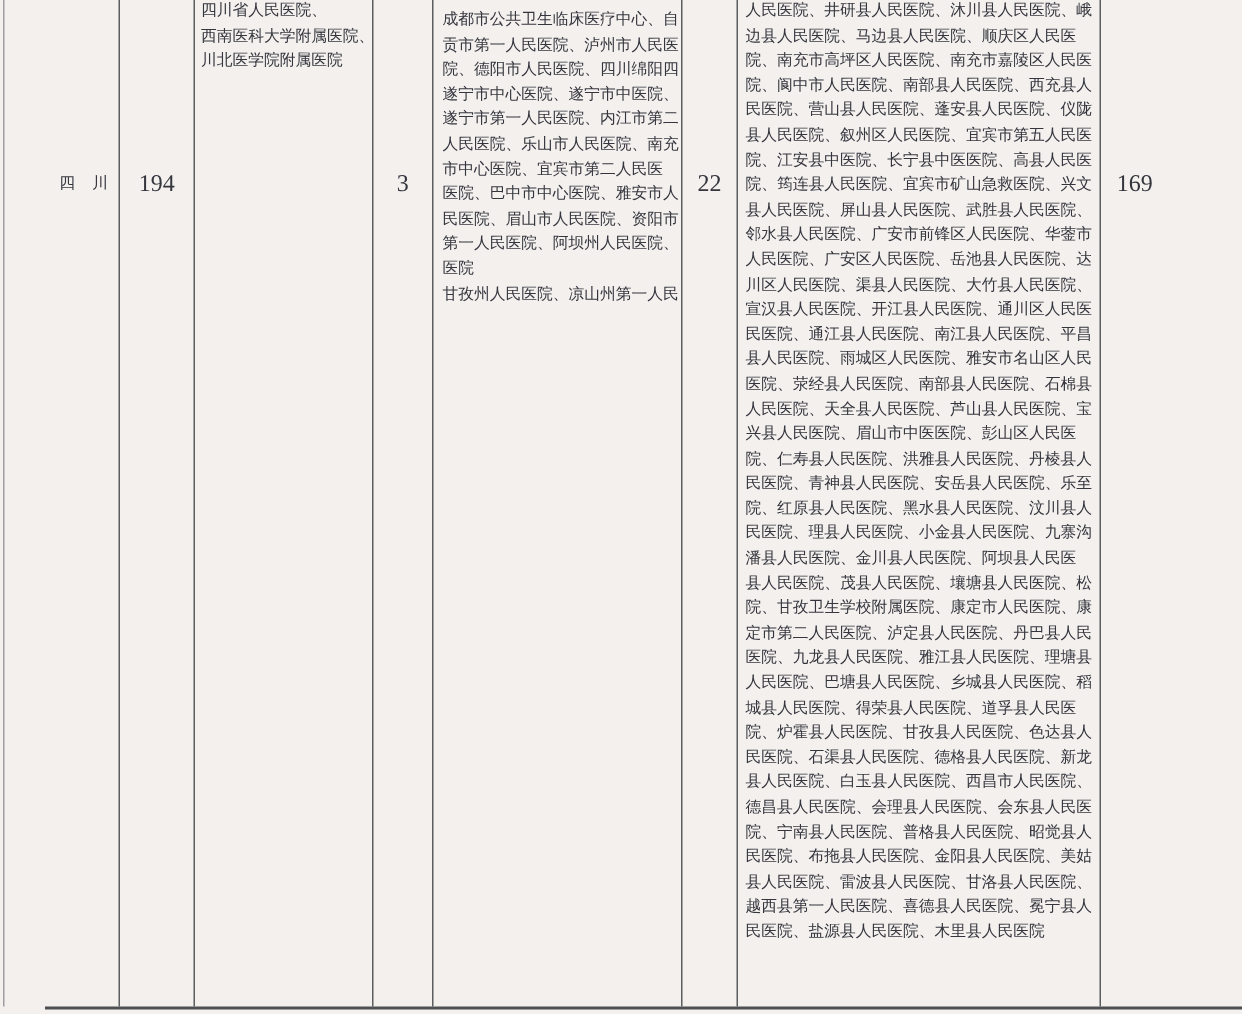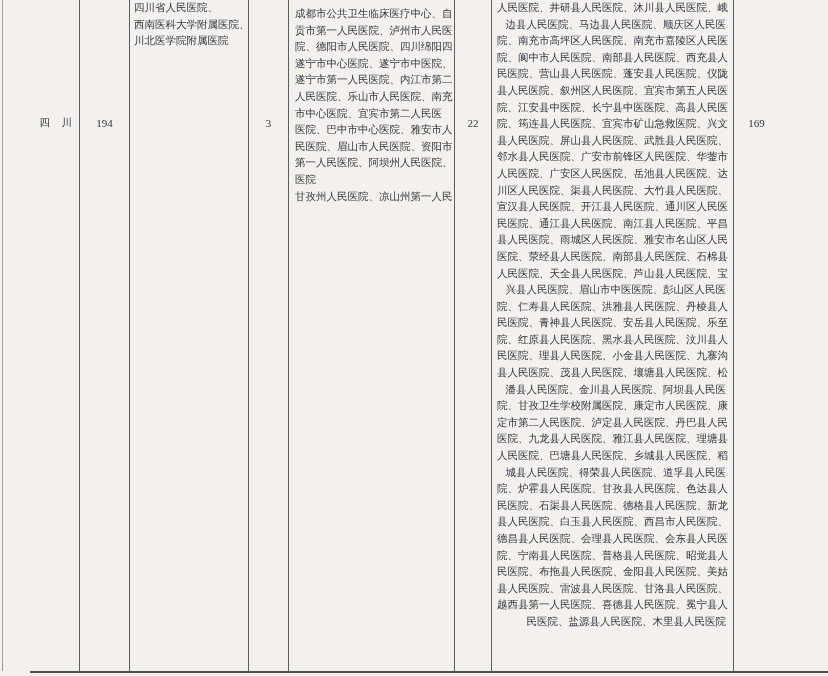--- a/index.html
+++ b/index.html
@@ -29,28 +29,28 @@
     font-size: 10.5px;
     line-height: 16.6px;
   }
   .col:last-child { border-right: none; }
   .c1 { width: 77px;  padding-top: 115px; padding-left: 30px; text-align: center; letter-spacing: 0.5px; }
   .c2 { width: 50px;  padding-top: 115px; text-align: center; }
   .c3 { width: 119px; padding-left: 4px; padding-right: 2px; }
   .c4 { width: 40px;  padding-top: 115px; text-align: center; }
   .c5 { width: 166px; padding-top: 6px; padding-left: 6px; padding-right: 2px; }
   .c6 { width: 37px;  padding-top: 115px; text-align: center; }
-  .c7 { width: 242px; padding-top: 0px; padding-left: 5px; padding-right: 7px; text-align: right; }
+  .c7 { width: 242px; padding-top: 0px; padding-left: 5px; padding-right: 7px; }
   .c8 { width: 95px;  padding-top: 115px; padding-right: 50px; text-align: center; }
   .tl { white-space: nowrap; }
   .bottom-rule {
     position: absolute; left: 30px; right: 0; top: 671px;
     height: 2px; background: #4e4f52;
   }
-  .num { font-size: 11px; text-align: center; }
+  .num { font-size: 16px; text-align: center; }
 </style>
 </head>
 <body>
 
 <div class="page">
   <div class="table-row">
 
     <div class="col c1">
       <span>四　川</span>
     </div>
@@ -109,22 +109,22 @@
           <div class="tl">宣汉县人民医院、开江县人民医院、通川区人民医</div>
           <div class="tl">民医院、通江县人民医院、南江县人民医院、平昌</div>
           <div class="tl">县人民医院、雨城区人民医院、雅安市名山区人民</div>
           <div class="tl">医院、荥经县人民医院、南部县人民医院、石棉县</div>
           <div class="tl">人民医院、天全县人民医院、芦山县人民医院、宝</div>
           <div class="tl">兴县人民医院、眉山市中医医院、彭山区人民医</div>
           <div class="tl">院、仁寿县人民医院、洪雅县人民医院、丹棱县人</div>
           <div class="tl">民医院、青神县人民医院、安岳县人民医院、乐至</div>
           <div class="tl">院、红原县人民医院、黑水县人民医院、汶川县人</div>
           <div class="tl">民医院、理县人民医院、小金县人民医院、九寨沟</div>
+          <div class="tl">潘县人民医院、金川县人民医院、阿坝县人民医</div>
           <div class="tl">县人民医院、茂县人民医院、壤塘县人民医院、松</div>
-          <div class="tl">潘县人民医院、金川县人民医院、阿坝县人民医</div>
           <div class="tl">院、甘孜卫生学校附属医院、康定市人民医院、康</div>
           <div class="tl">定市第二人民医院、泸定县人民医院、丹巴县人民</div>
           <div class="tl">医院、九龙县人民医院、雅江县人民医院、理塘县</div>
           <div class="tl">人民医院、巴塘县人民医院、乡城县人民医院、稻</div>
           <div class="tl">城县人民医院、得荣县人民医院、道孚县人民医</div>
           <div class="tl">院、炉霍县人民医院、甘孜县人民医院、色达县人</div>
           <div class="tl">民医院、石渠县人民医院、德格县人民医院、新龙</div>
           <div class="tl">县人民医院、白玉县人民医院、西昌市人民医院、</div>
           <div class="tl">德昌县人民医院、会理县人民医院、会东县人民医</div>
           <div class="tl">院、宁南县人民医院、普格县人民医院、昭觉县人</div>

